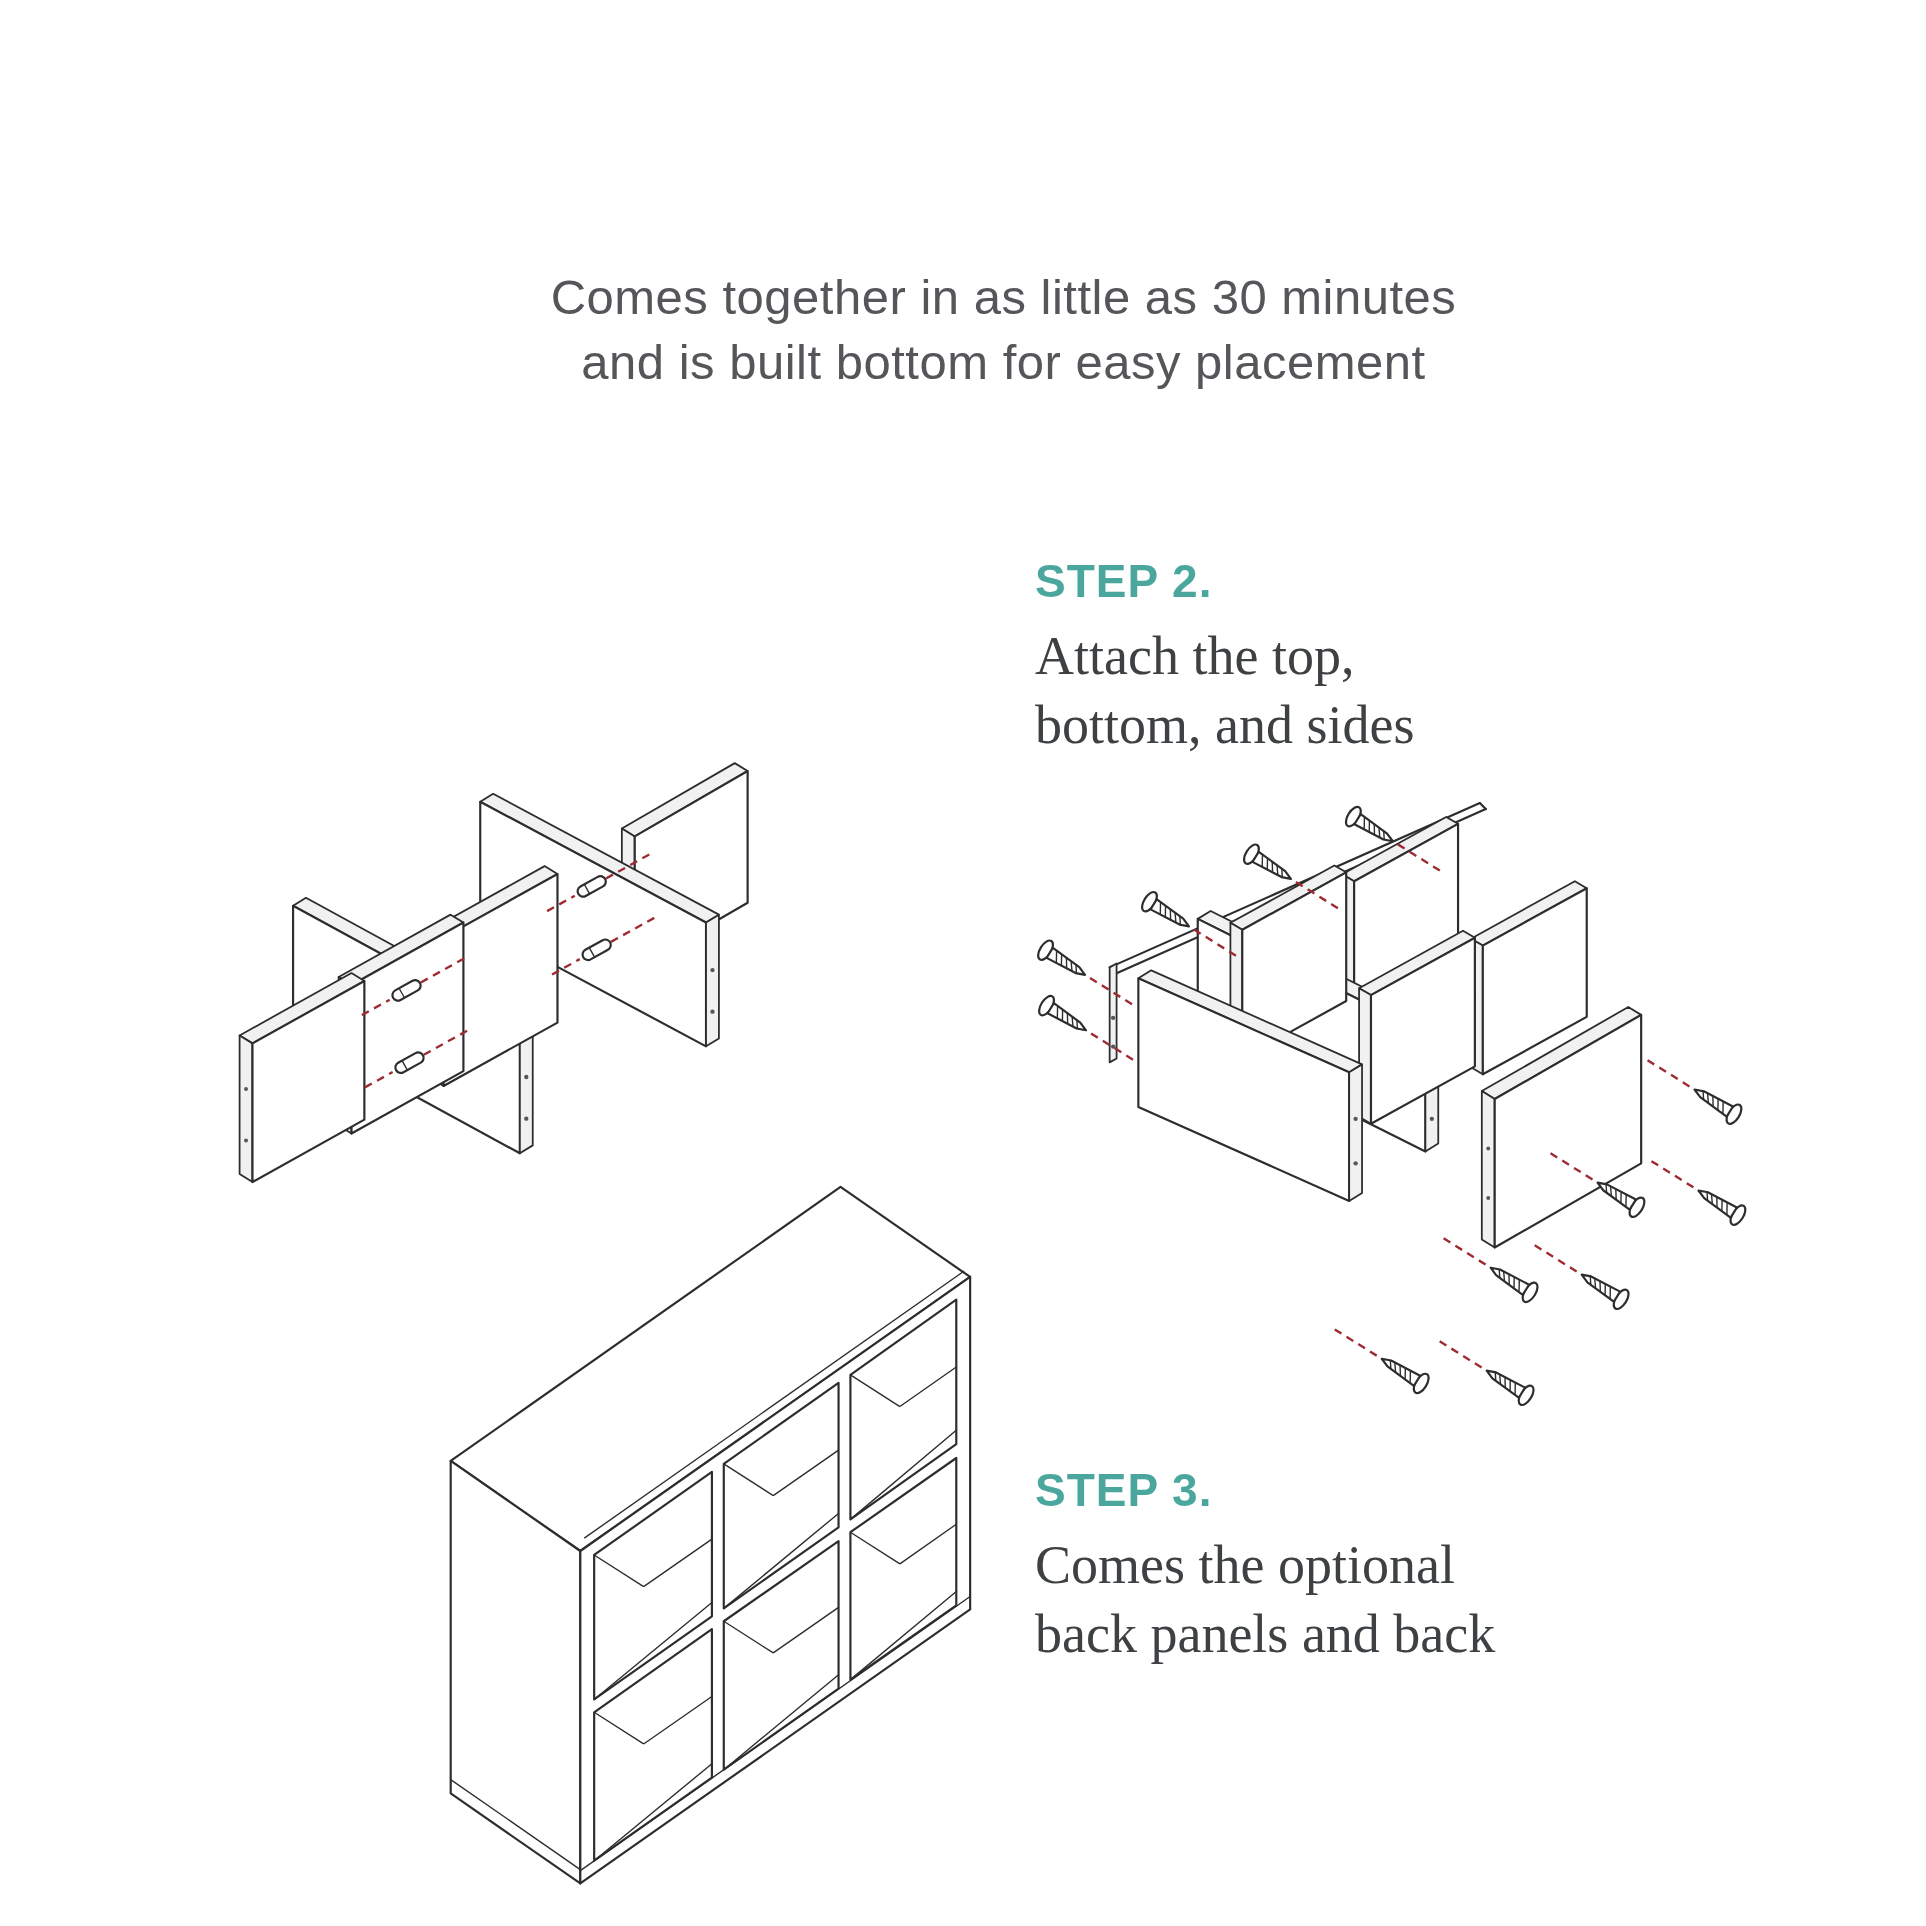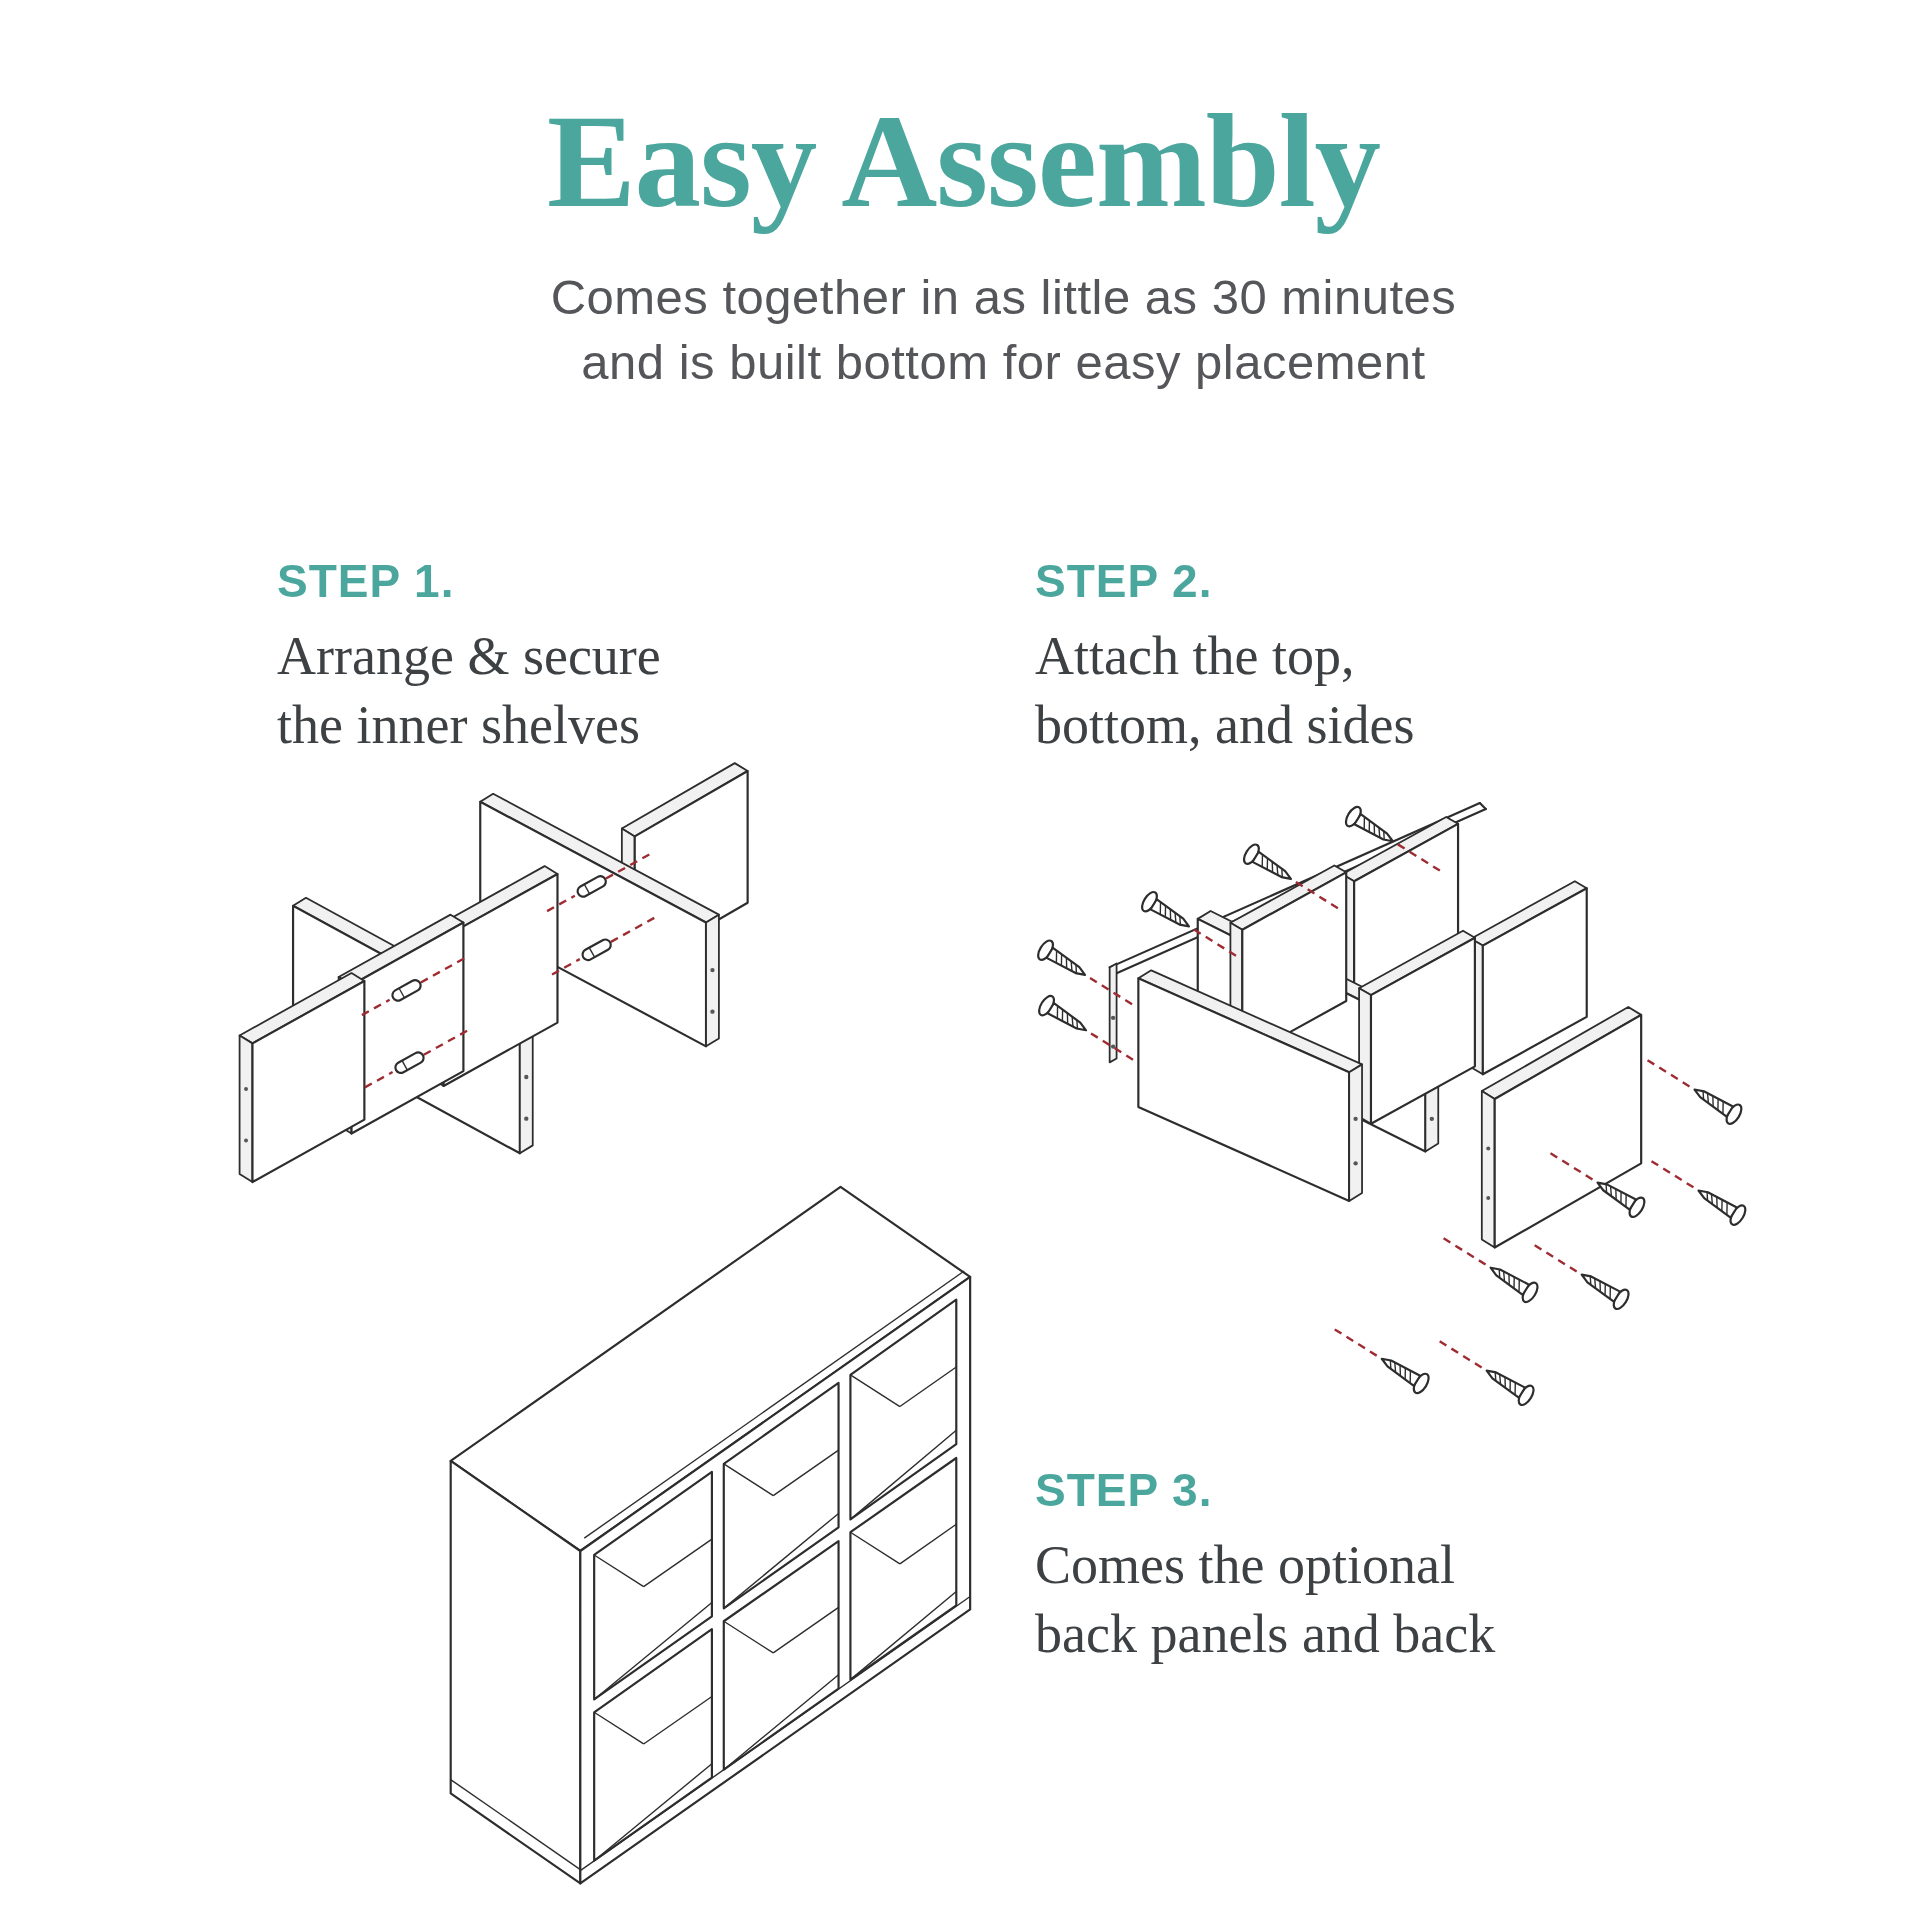--- a/index.html
+++ b/index.html
@@ -31,34 +31,26 @@
   svg .edge{stroke:#2D2D2D;stroke-width:1.8;fill:#F1F1F1;stroke-linejoin:round;}
   svg .thin{stroke:#2D2D2D;stroke-width:1.4;fill:none;}
   svg .red{stroke:#9E2B32;stroke-width:2.4;fill:none;stroke-dasharray:8 6;}
   svg .hole{fill:#56575B;stroke:none;}
 </style>
 </head>
 <body>
 
 <div id="canvas">
 
-  <div class="title">Easy Assembly</div>
 
   <div class="subtitle">
     <div>Comes together in as little as 30 minutes</div>
     <div>and is built bottom for easy placement</div>
   </div>
 
-  <div class="step-block" style="left:277px;top:554px;">
-    <p class="step-label">STEP 1.</p>
-    <p class="step-lines">
-      <span>Arrange &amp; secure</span><br>
-      <span>the inner shelves</span>
-    </p>
-  </div>
 
   <div class="step-block" style="left:1035px;top:554px;">
     <p class="step-label">STEP 2.</p>
     <p class="step-lines">
       <span>Attach the top,</span><br>
       <span>bottom, and sides</span>
     </p>
   </div>
 
   <div class="step-block" style="left:1035px;top:1463px;">

